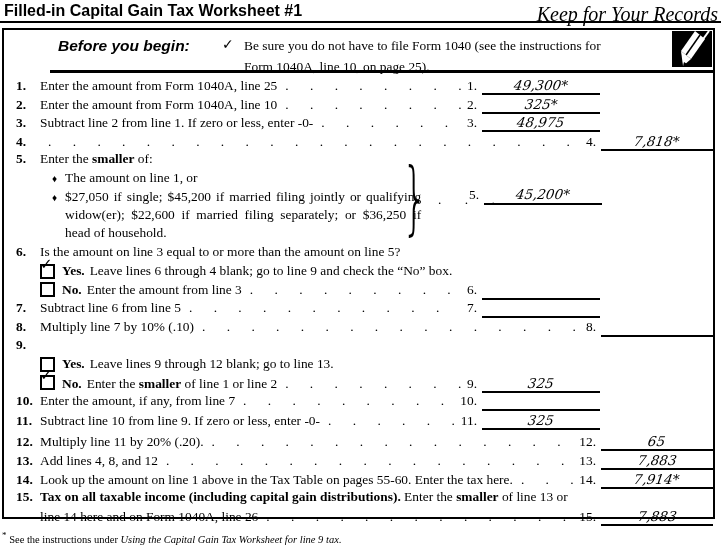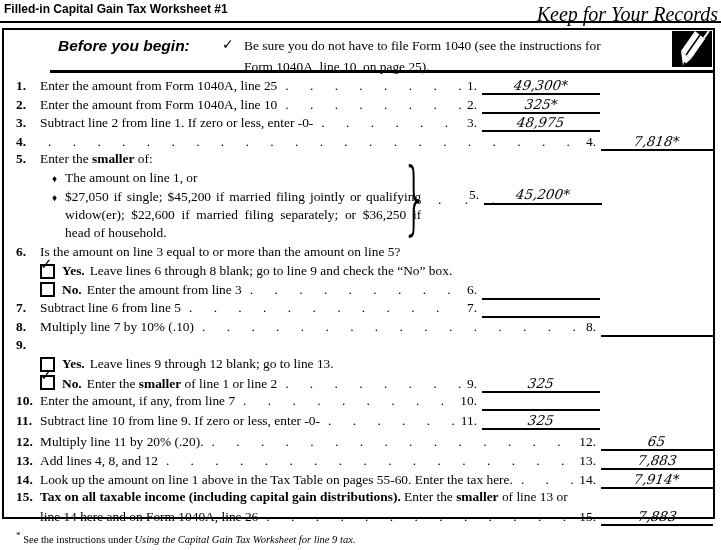--- a/index.html
+++ b/index.html
@@ -3,21 +3,21 @@
 <meta charset="utf-8">
 <style>
   html,body { margin:0; padding:0; }
   body {
     width:721px; height:550px; position:relative; overflow:hidden;
     background:#fff; color:#000;
     font-family:"Liberation Serif",serif; font-size:13.4px;
   }
   .title {
     position:absolute; left:4px; top:2px;
-    font-family:"Liberation Sans",sans-serif; font-weight:bold; font-size:12px;
+    font-family:"Liberation Sans",sans-serif; font-weight:bold; font-size:16px;
   }
   .records {
     position:absolute; right:3px; top:3px;
     font-family:"Liberation Serif",serif; font-style:italic; font-size:20px;
   }
   .titlerule { position:absolute; left:0; top:21px; width:721px; height:2px; background:#000; }
 
   .box { position:absolute; left:2px; top:28px; width:709px; height:487px; border:2px solid #000; }
   .boxhead { position:relative; height:40px; border-bottom:3px solid #000;margin-left:46px; }
   .begin-label { position:absolute; left:8px; top:7px;
@@ -49,21 +49,21 @@
   .bullet-row { display:flex; align-items:baseline; height:18.6px; line-height:18.6px; padding-left:48px; }
   .bullet { margin-right:8px; font-size:10px; flex-shrink:0; }
   .b2txt { width:356px; text-align:justify; line-height:18.3px; white-space:normal; }
   .brace { position:absolute; left:398px; top:12px; font-family:"DejaVu Sans",sans-serif;
            font-size:80px; line-height:72px; font-weight:200; transform:scaleX(0.5); transform-origin:left center; }
   .l5dots { position:absolute; left:434px; top:42px; letter-spacing:10px; }
   .l5entry { position:absolute; right:111px; top:36px; display:flex; align-items:baseline; }
   .l5entry .lbl { margin-right:5px; }
 
   .gap3 { margin-top:3px;justify-content:space-between; }
-  .footnote { position:absolute; left:16px; top:530px; font-size:10.5px; }
+  .footnote { position:absolute; left:2px; top:530px; font-size:10.5px; }
   .footnote .em { font-style:italic; }
   .footnote .sym { vertical-align:super; font-size:9px; }
 </style>
 </head>
 <body>
 
 <div class="title">Filled-in Capital Gain Tax Worksheet #1</div>
 <div class="records">Keep for Your Records</div>
 <div class="titlerule"></div>
 
@@ -146,21 +146,21 @@
 
     <div class="row">
       <span class="num">6.</span>
       <span class="txt">Is the amount on line 3 equal to or more than the amount on line 5?</span>
     </div>
     <div class="row indent">
       <span class="cb">
           <span class="mark">✓</span>
         </span>
       <span class="cblabel">Yes.</span>
-      <span class="txt">Leave lines 6 through 8 blank; go to line 9 and check the “No” box.</span>
+      <span class="txt">Leave lines 6 through 4 blank; go to line 9 and check the “No” box.</span>
     </div>
     <div class="row indent inner">
       <span class="cb"></span>
       <span class="cblabel">No.</span>
       <span class="txt">Enter the amount from line 3</span>
       <span class="dots"></span>
       <span class="entry">
         <span class="lbl">6.</span>
         <span class="uline"><span class="val"></span></span>
       </span>

